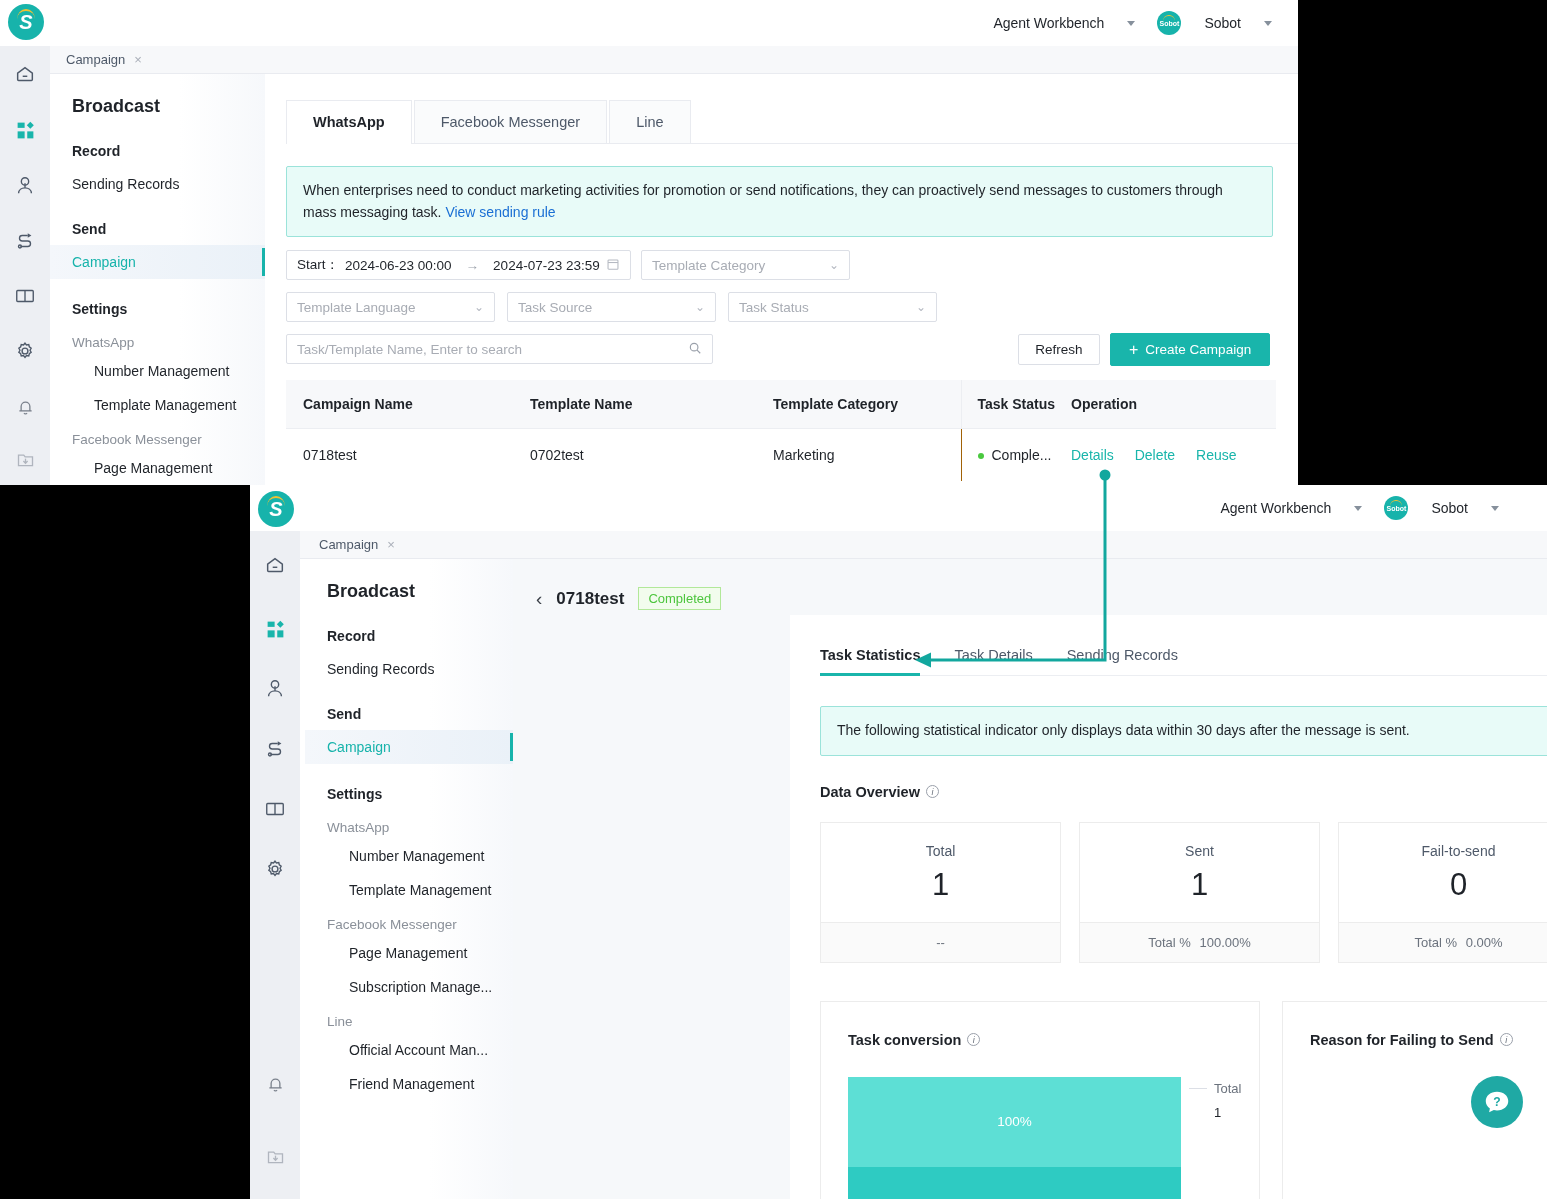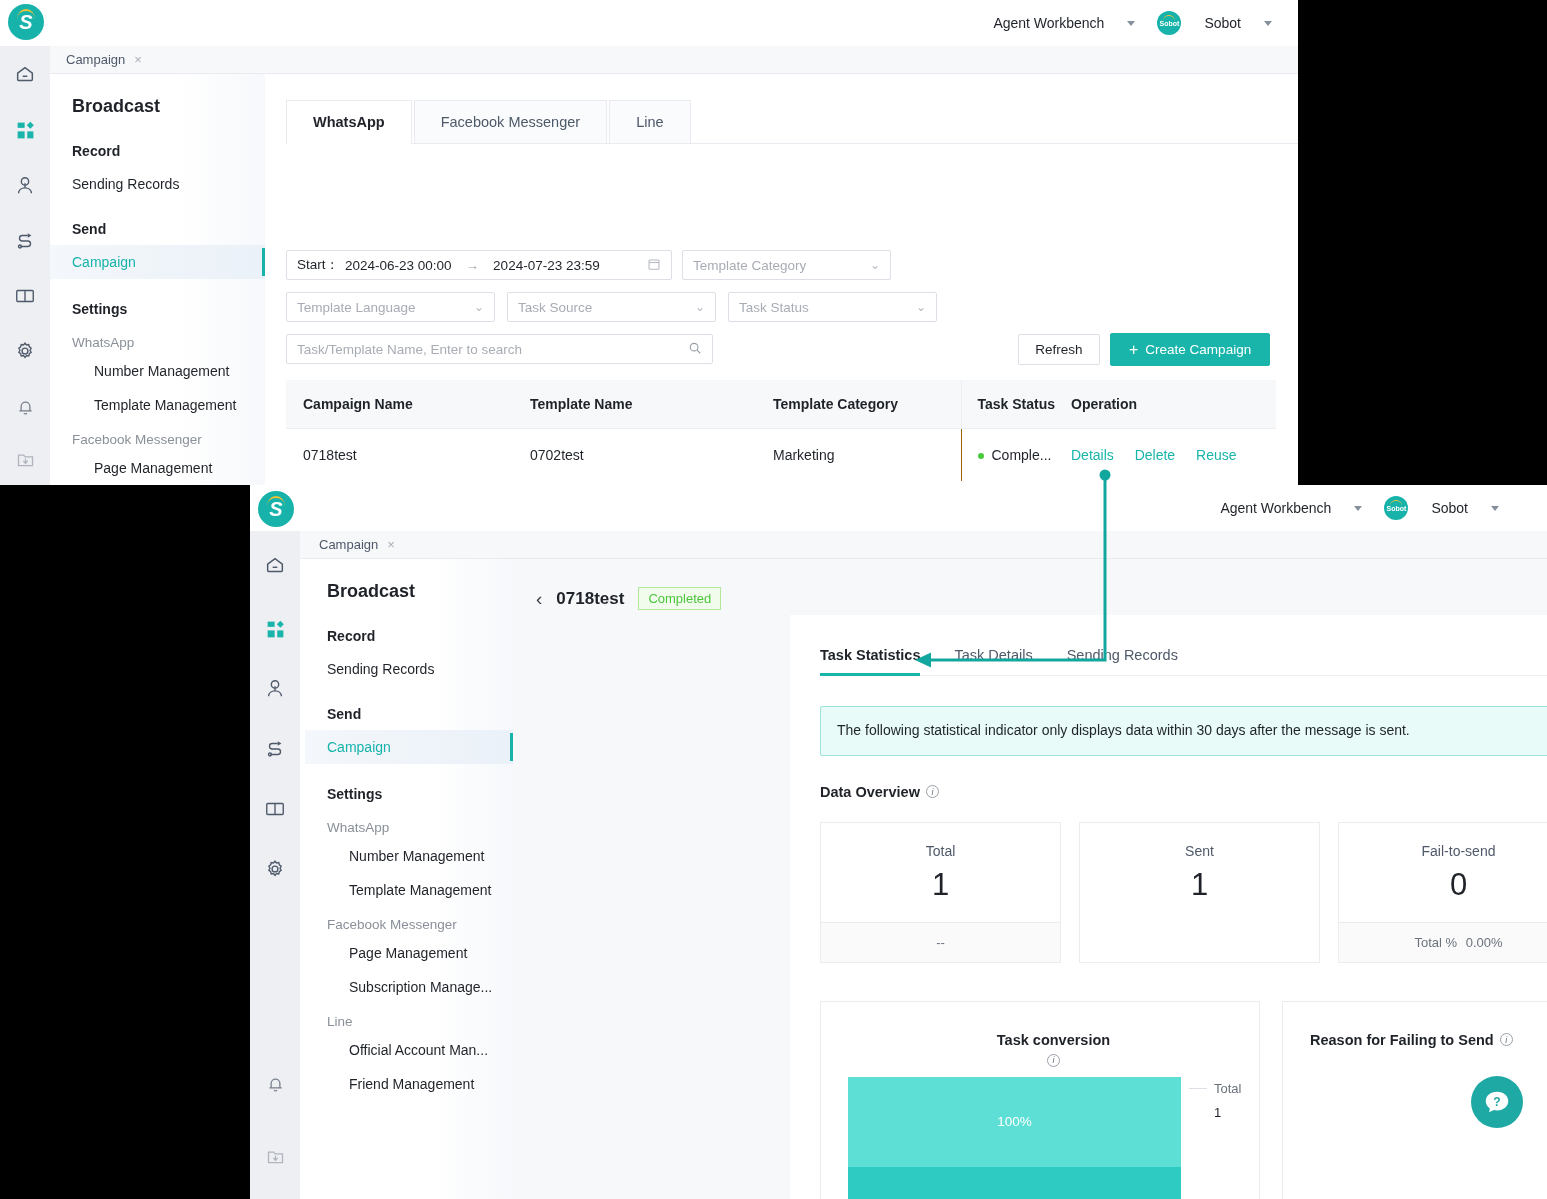--- a/index.html
+++ b/index.html
@@ -265,23 +265,27 @@
   </div>
 
   <div class="content" style="left:265px;top:74px;width:1033px;height:411px;">
 
     <div class="ptabs" style="margin:26px 0 0 21px;">
       <div class="ptab sel">WhatsApp</div>
       <div class="ptab">Facebook Messenger</div>
       <div class="ptab">Line</div>
     </div>
 
+    <div class="notice" style="margin:22px 25px 0 21px;">
+      <span>When enterprises need to conduct marketing activities for promotion or send notifications, they can proactively send messages to customers through mass messaging task.</span>
+      <a href="#">View sending rule</a>
+    </div>
 
     <div style="position:absolute;left:21px;top:176px;display:flex;gap:10px;">
-      <div class="field" style="width:386px;">
+      <div class="field" style="width:345px;">
         <span style="margin-right:6px;">Start：</span>
         <span>2024-06-23 00:00</span>
         <span style="margin:0 14px;color:#9aa0aa;">→</span>
         <span>2024-07-23 23:59</span>
         <span class="vchev">
           <svg width="14" height="14" viewBox="0 0 24 24" fill="none" stroke="#b5b9c2" stroke-width="1.8">
             <rect x="3.5" y="5" width="17" height="16" rx="1.5"></rect>
               <line x1="3.5" y1="9.5" x2="20.5" y2="9.5"></line>
           </svg>
         </span>
@@ -491,37 +495,41 @@
           <div class="stat-foot">
             <span></span>
             <span>--</span>
           </div>
         </div>
         <div class="stat-card" style="width:241px;">
           <div class="stat-top">
             <div class="stat-label">Sent</div>
             <div class="stat-value">1</div>
           </div>
+          <div class="stat-foot">
+            <span>Total %</span>
+            <span style="margin-left:5px;">100.00%</span>
+          </div>
         </div>
         <div class="stat-card" style="width:241px;">
           <div class="stat-top">
             <div class="stat-label">Fail-to-send</div>
             <div class="stat-value">0</div>
           </div>
           <div class="stat-foot">
             <span>Total %</span>
             <span style="margin-left:5px;">0.00%</span>
           </div>
         </div>
       </div>
 
       <div style="display:flex;gap:22px;margin:38px 0 0 30px;">
 
         <div class="panel" style="width:440px;height:210px;position:relative;">
-          <div class="sec-title" style="margin:30px 0 0 27px;flex-direction:column;">
+          <div class="sec-title" style="margin:30px 0 0 27px;">
             <span>Task conversion</span>
             <span class="info-i">i</span>
           </div>
 
           <div style="position:absolute;left:27px;top:75px;width:333px;height:135px;">
             <div class="funnel-seg" style="height:90px;background:#5ddfd5;">
               <span>100%</span>
             </div>
             <div class="funnel-seg" style="height:45px;background:#2ecbc2;"></div>
           </div>

